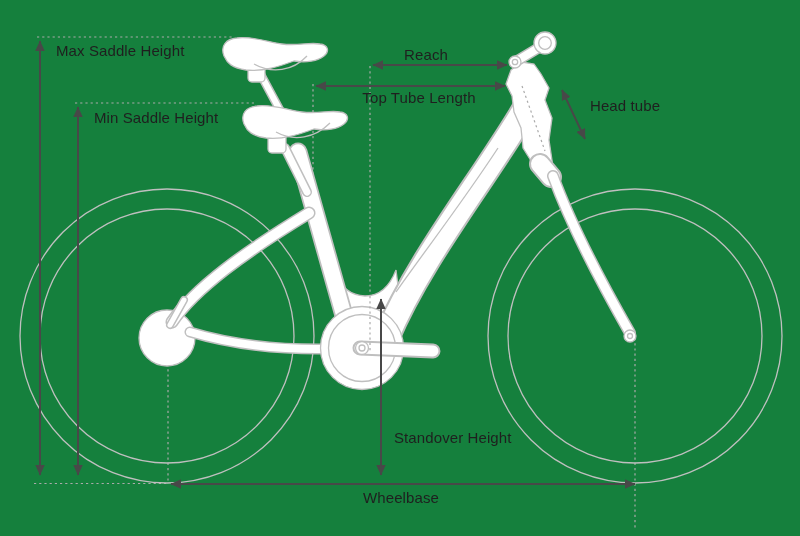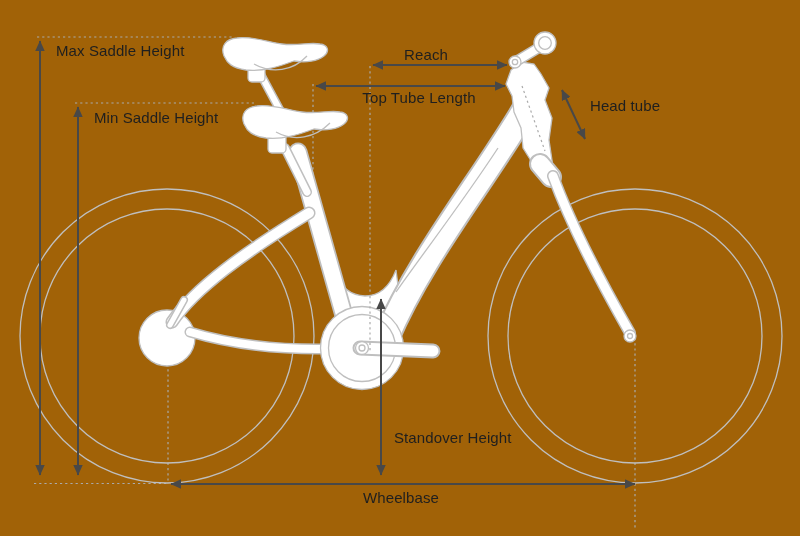--- a/index.html
+++ b/index.html
@@ -1,16 +1,16 @@
 <!DOCTYPE html>
 <html><head>
 <meta charset="utf-8">
 <style>
   html,body{margin:0;padding:0;background:#ffffff;}
-  #stage{position:relative;width:800px;height:536px;background:#a16207;overflow:hidden;
+  #stage{position:relative;width:800px;height:536px;background:#15803d;overflow:hidden;
          font-family:"Liberation Sans", sans-serif;}
   svg{display:block;}
   text{font-family:"Liberation Sans", sans-serif;font-size:15px;font-weight:500;
        fill:#1f1f1f;letter-spacing:.1px;}
   .bike{stroke:#bfbfbf;stroke-width:1.3;fill:none;}
   .bikefill{stroke:#bfbfbf;stroke-width:1.3;fill:#ffffff;}
   .tube-o{stroke:#bfbfbf;fill:none;stroke-linecap:round;}
   .tube-i{stroke:#ffffff;fill:none;stroke-linecap:round;}
   .dots{stroke:#aaaaaa;stroke-width:1.2;fill:none;stroke-dasharray:2.2 3;}
   .dim{stroke:#484848;stroke-width:2;fill:none;}

